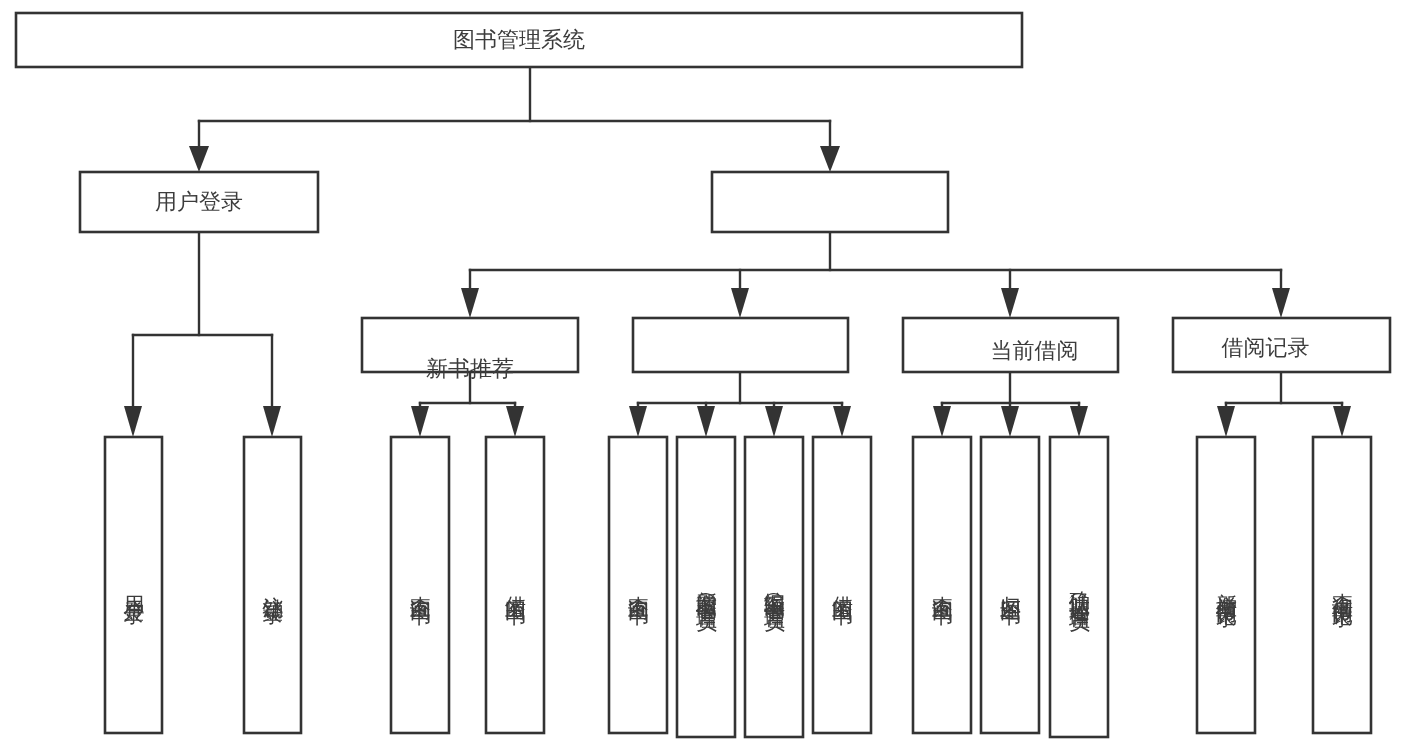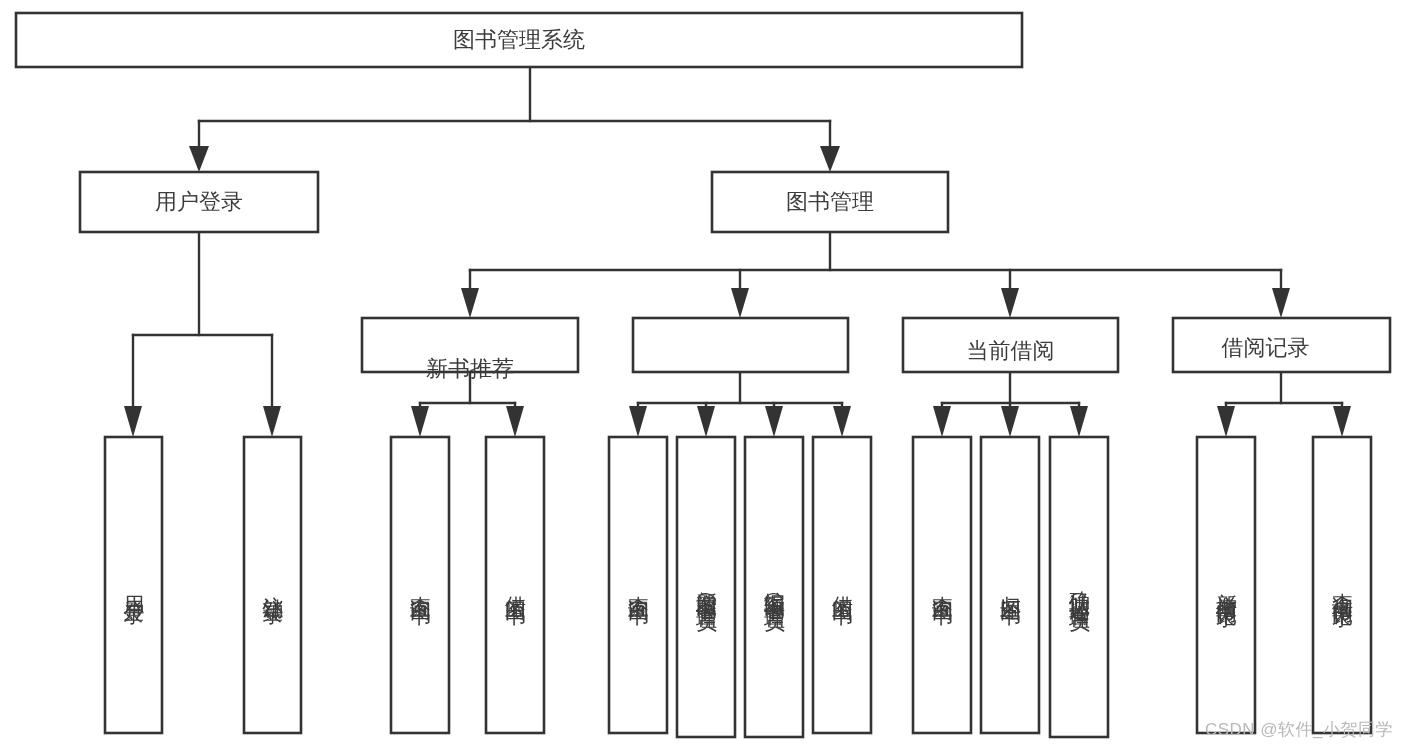--- a/index.html
+++ b/index.html
@@ -177,39 +177,37 @@
       <rect class="box-rect" x="1050" y="437" width="58" height="300"></rect>
 
       <rect class="box-rect" x="1197" y="437" width="58" height="296"></rect>
       <rect class="box-rect" x="1313" y="437" width="58" height="296"></rect>
     </g>
   </svg>
 
   <div class="htext" style="left:16px; top:13px; width:1006px; height:54px;">图书管理系统</div>
 
   <div class="htext" style="left:80px; top:172px; width:238px; height:60px;">用户登录</div>
-  <div class="htext" style="left:712px; top:172px; width:236px; height:60px;">图书管理</div>
 
   <div class="htext" style="left:362px; top:318px; width:216px; height:54px;margin-top:24px;">新书推荐</div>
-  <div class="htext" style="left:903px; top:318px; width:215px; height:66px;">当前借阅</div>
+  <div class="htext" style="left:903px; top:318px; width:215px; height:66px;padding-left:24px;">当前借阅</div>
   <div class="htext" style="left:1157px; top:318px; width:217px; height:59px;">借阅记录</div>
 
   <div class="vtext" style="left:105px; top:437px; width:57px; height:296px;">用户登录</div>
   <div class="vtext" style="left:244px; top:437px; width:57px; height:296px;">注销登录</div>
 
   <div class="vtext" style="left:391px; top:437px; width:58px; height:296px;">查询图书</div>
   <div class="vtext" style="left:486px; top:437px; width:58px; height:296px;">借阅图书</div>
 
   <div class="vtext" style="left:609px; top:437px; width:58px; height:296px;">查询图书</div>
   <div class="vtext" style="left:677px; top:437px; width:58px; height:300px;">新增图书（管理员）</div>
   <div class="vtext" style="left:745px; top:437px; width:58px; height:300px;">编辑图书（管理员）</div>
   <div class="vtext" style="left:813px; top:437px; width:58px; height:296px;">借阅图书</div>
 
   <div class="vtext" style="left:913px; top:437px; width:58px; height:296px;">查询图书</div>
   <div class="vtext" style="left:981px; top:437px; width:58px; height:296px;">归还图书</div>
   <div class="vtext" style="left:1050px; top:437px; width:58px; height:300px;">确认归还（管理员）</div>
 
   <div class="vtext" style="left:1197px; top:437px; width:58px; height:296px;">新增借阅记录</div>
   <div class="vtext" style="left:1313px; top:437px; width:58px; height:296px;">查询借阅记录</div>
 
-  <div class="watermark">CSDN @软件_小贺同学</div>
 
 </div>
 
 </body></html>

